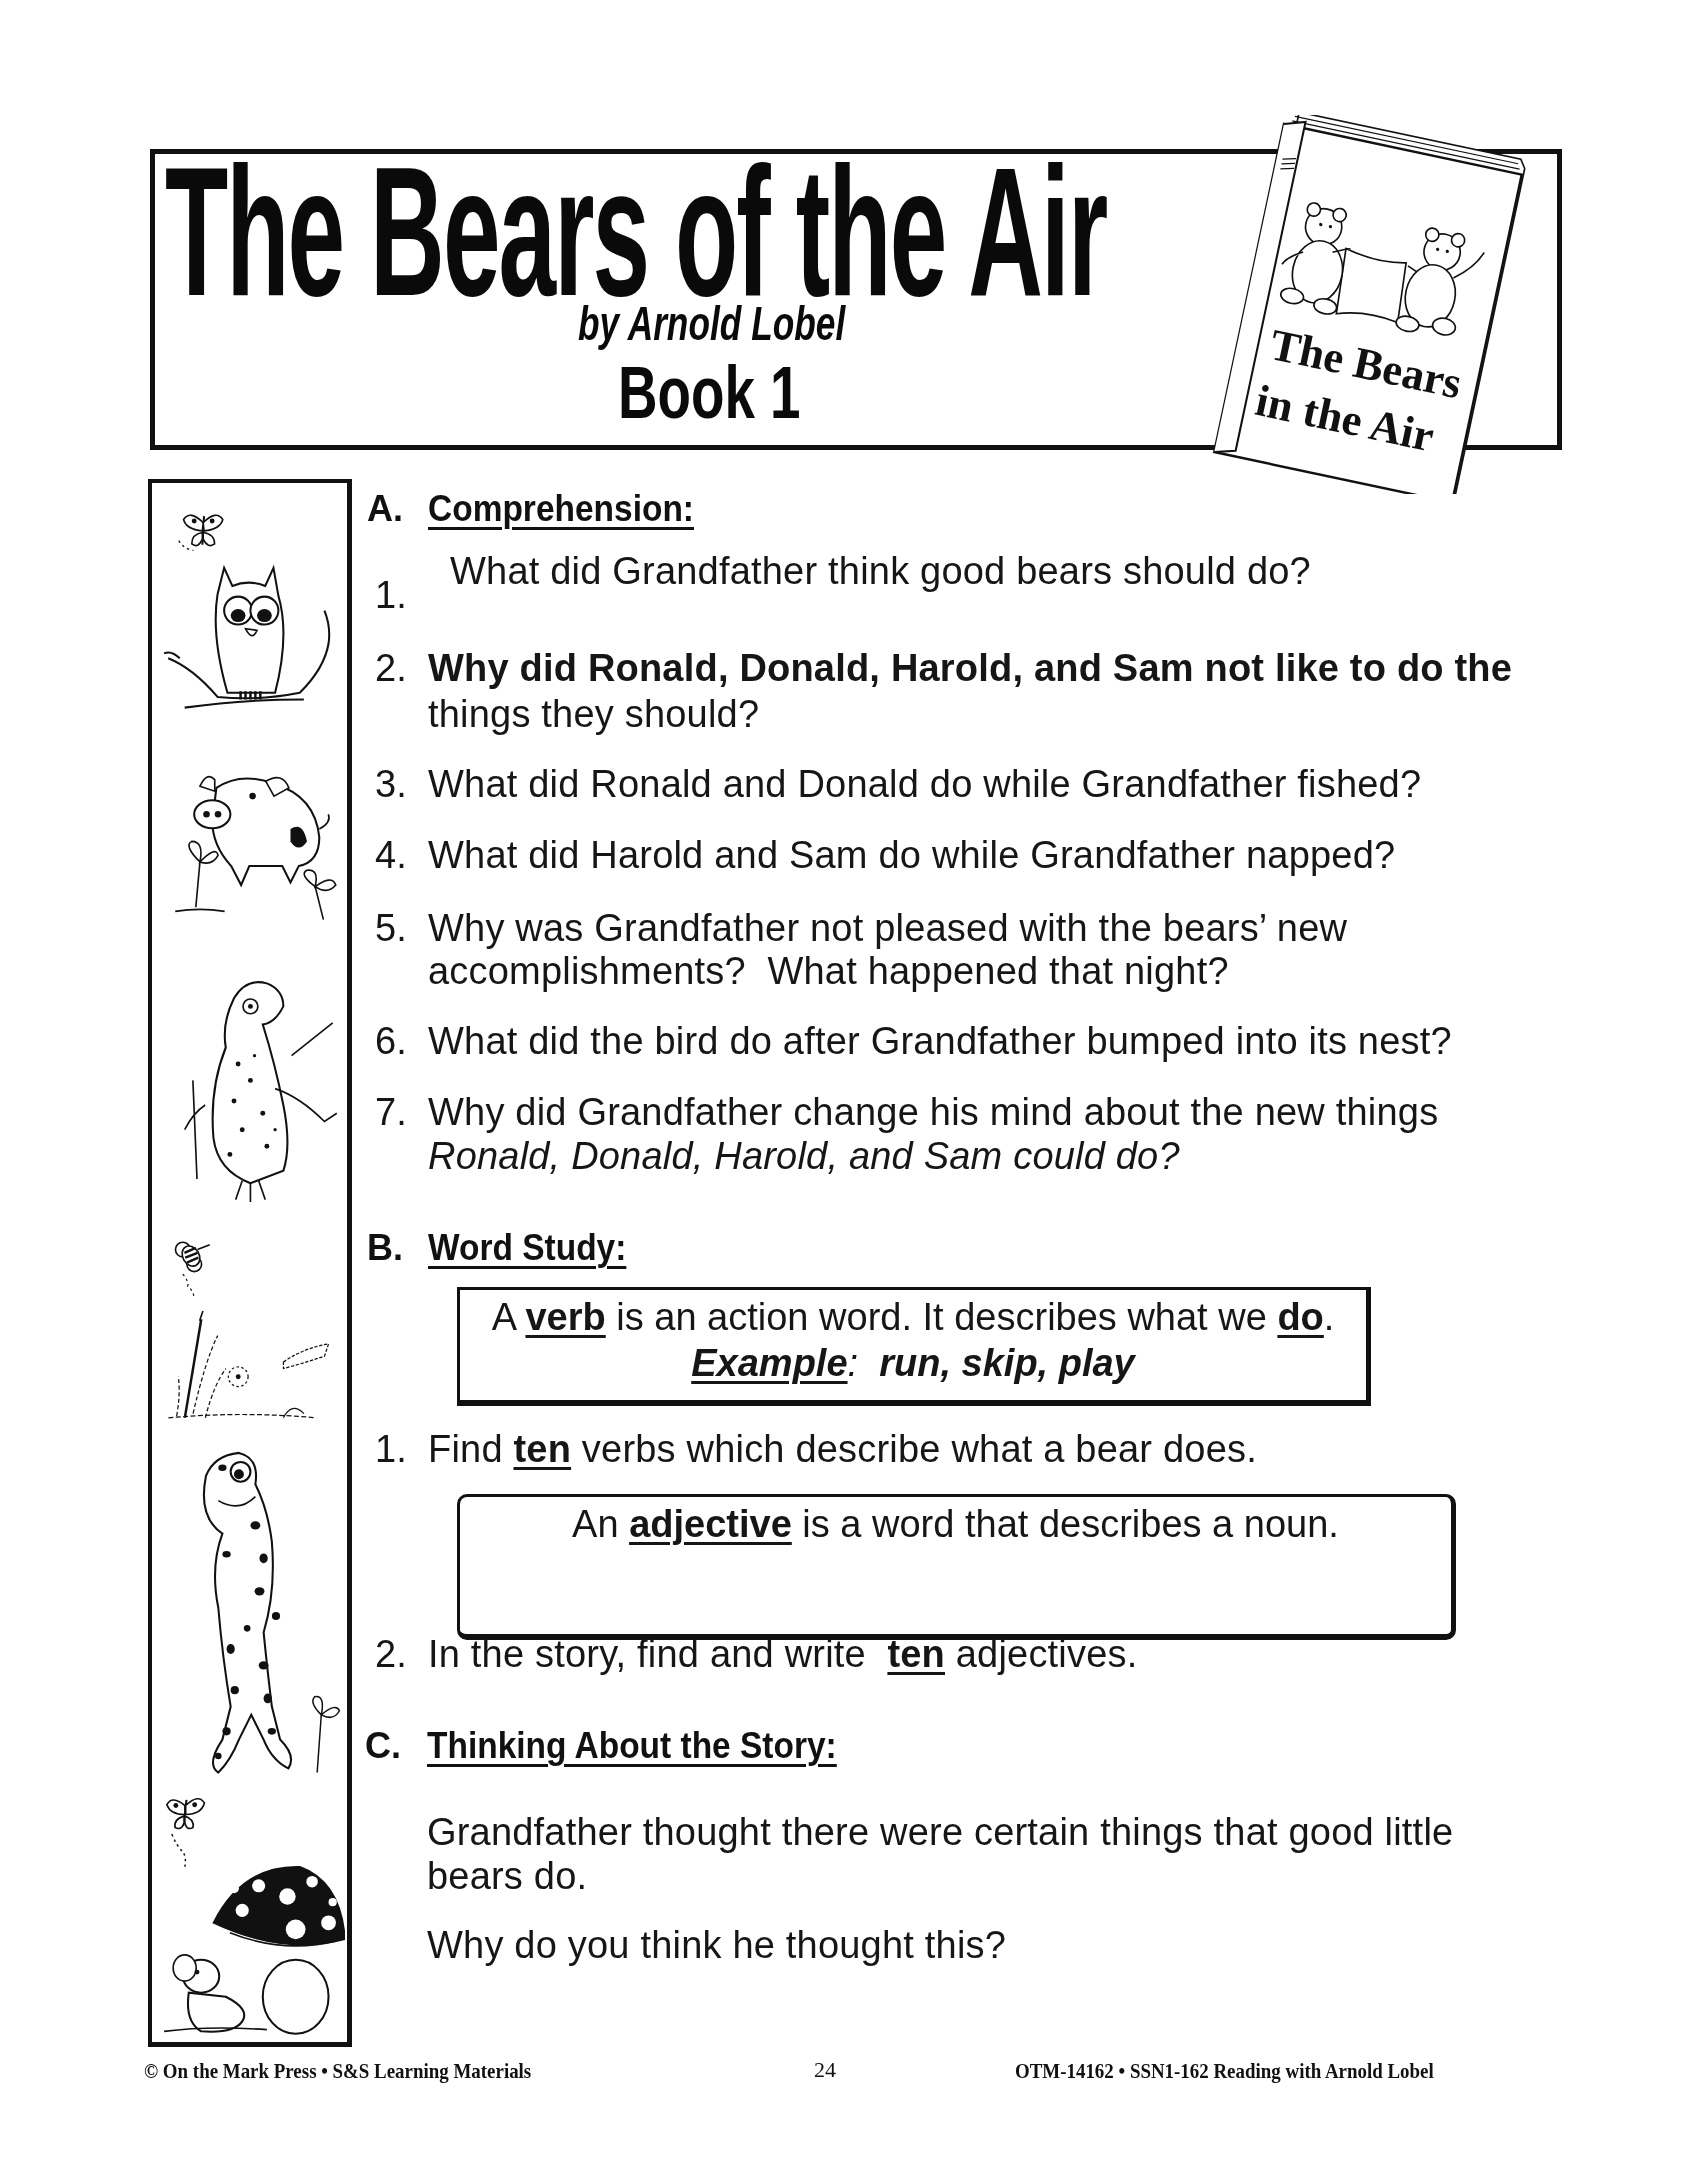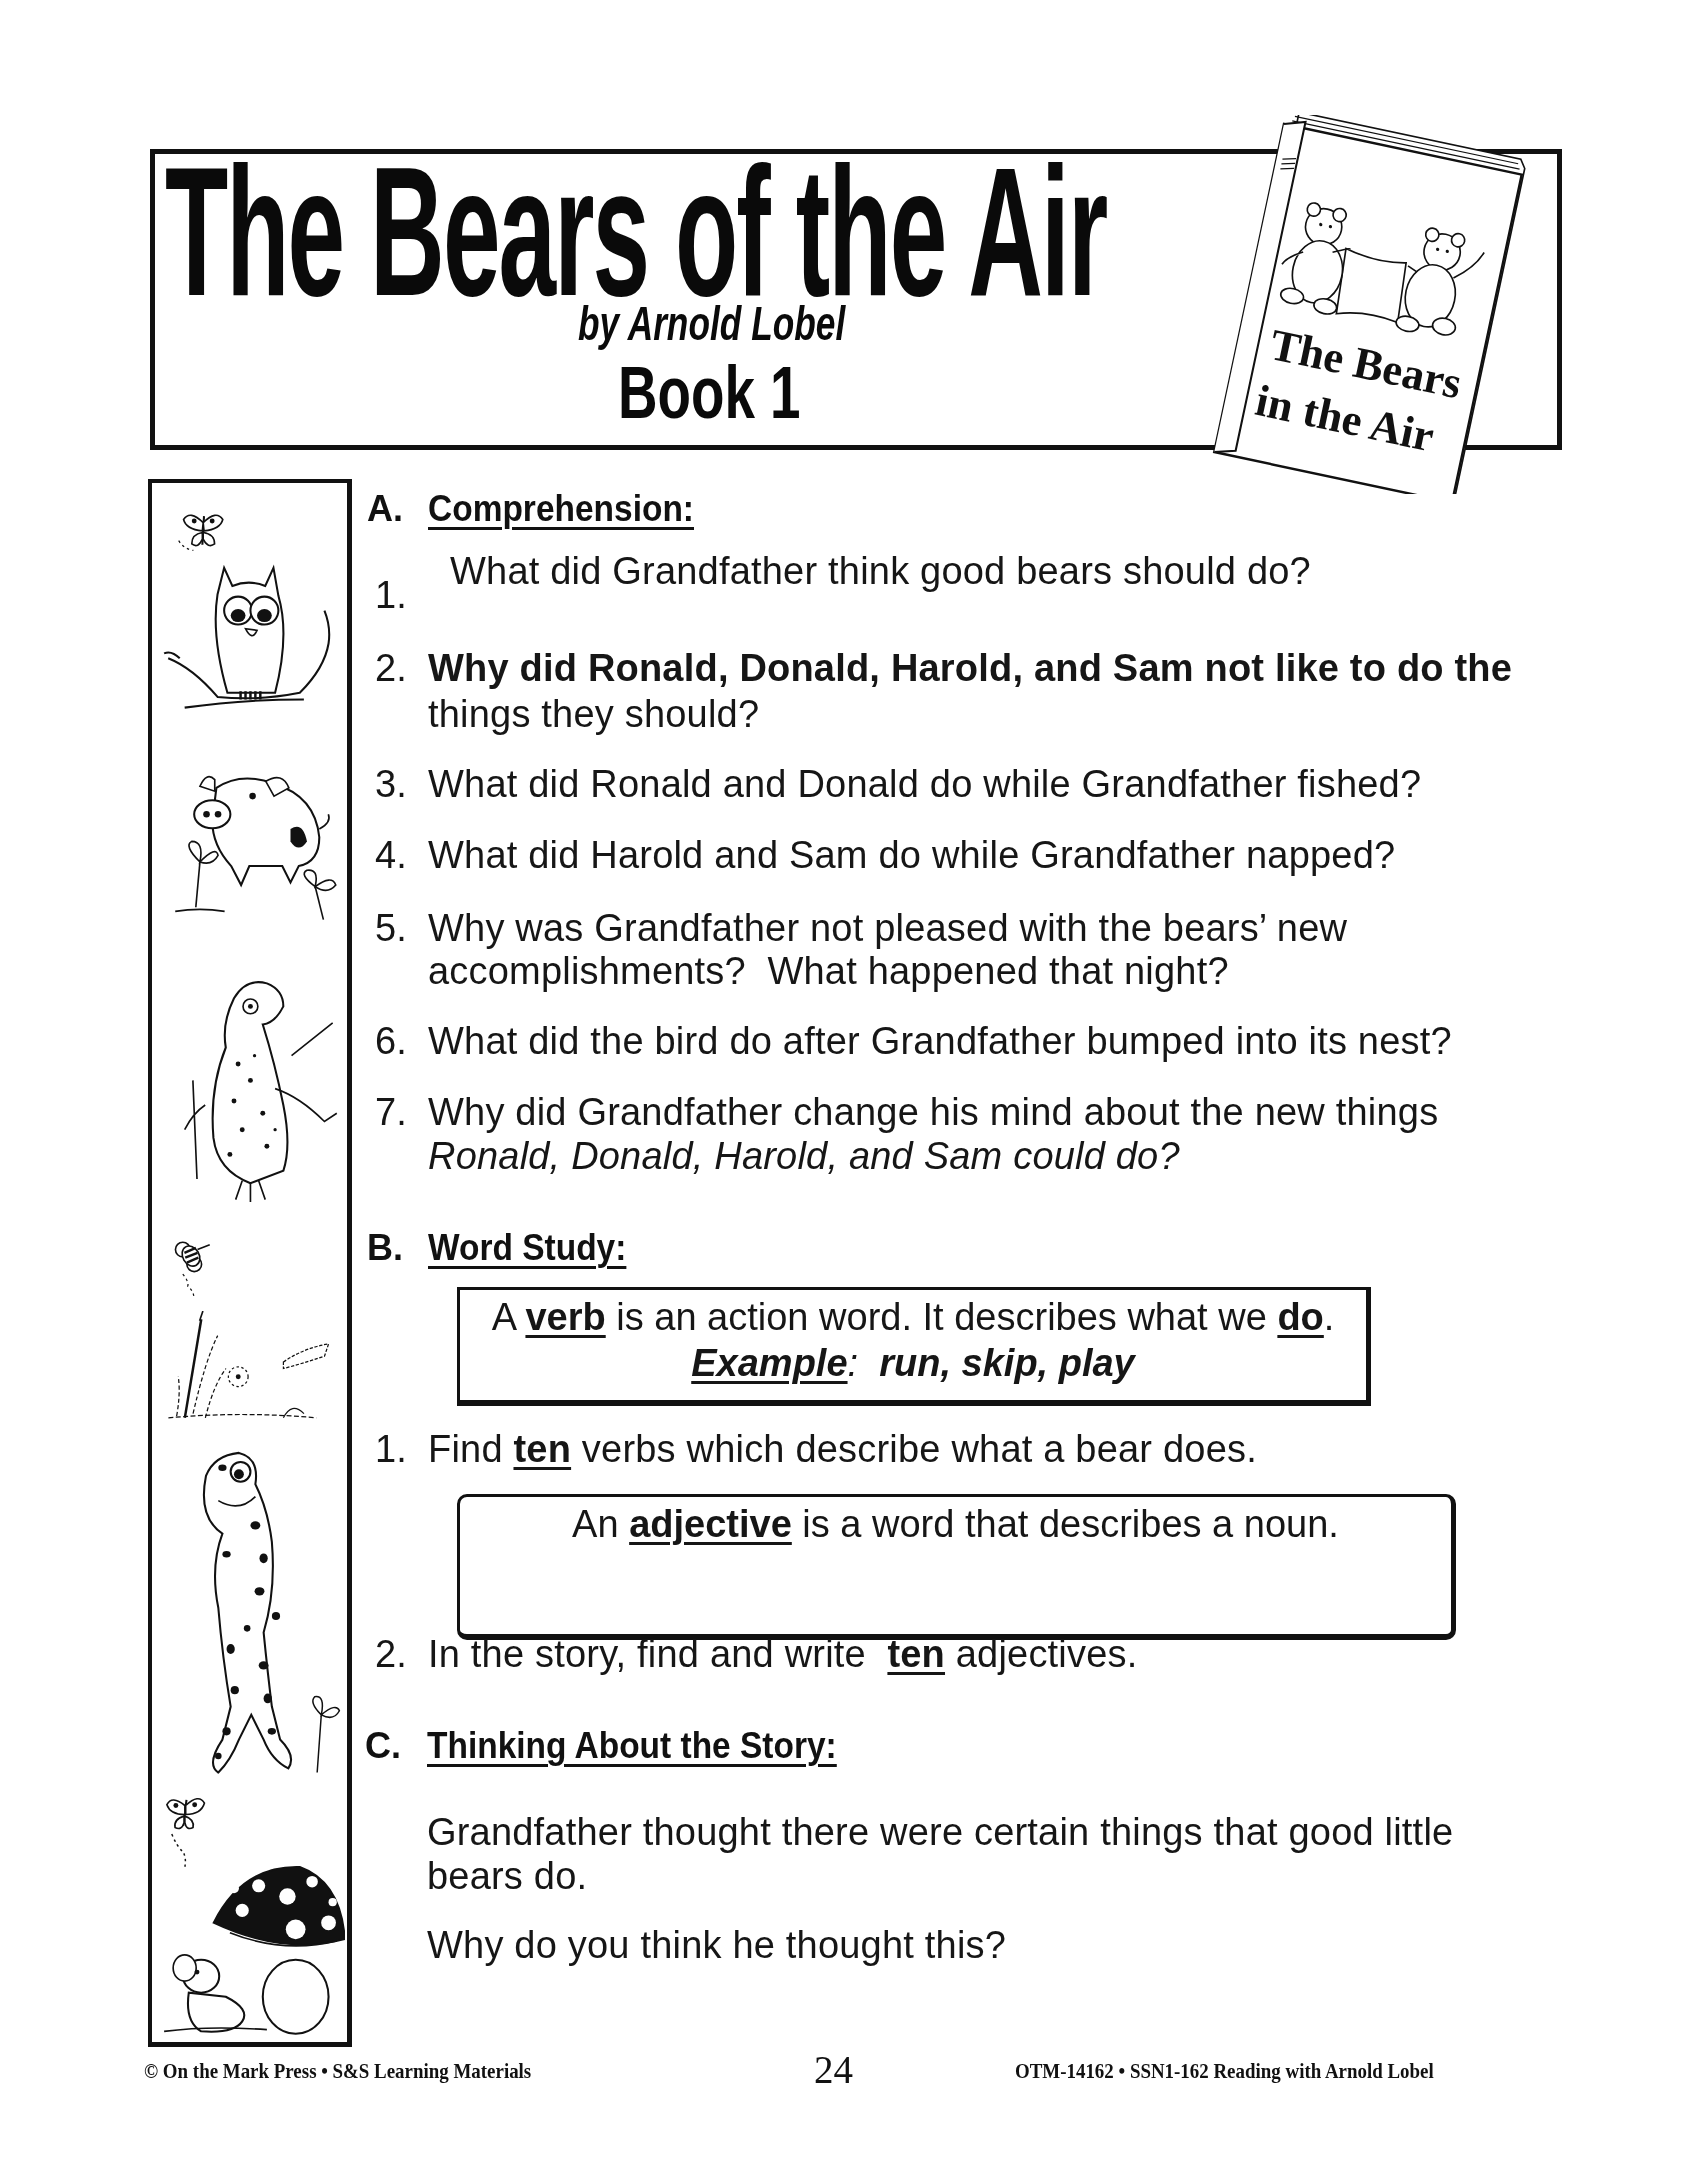--- a/index.html
+++ b/index.html
@@ -24,21 +24,21 @@
   
   #sidebar { left: 148px; top: 479px; width: 204px; height: 1568px; border: 4.1px solid #111; border-right-width: 5px; border-bottom-width: 5.8px; box-sizing: border-box; background: #fff; }
   .orn { position: absolute; }
 
   
   .def-box { position: absolute; border: 3.3px solid #111; border-right-width: 5.8px; border-bottom-width: 6.6px; box-sizing: border-box; background: #fff; }
   .def-line { position: absolute; left: 0; right: 0; text-align: center; white-space: nowrap; font-family: "Liberation Sans", sans-serif; font-size: 38px; line-height: 38px; color: #161616; }
 
   
   .footer { position: absolute; white-space: nowrap; font-family: "Liberation Serif", serif; font-weight: bold; font-size: 22px; line-height: 25px; color: #111; }
-  #footer-page { font-weight: normal; font-size: 39px; line-height: 30px; }
+  #footer-page { font-weight: normal; font-size: 22px; line-height: 30px; }
 </style>
 </head>
 <body>
 
 <div id="title-box" class="abs"></div>
 <div id="title-text" class="abs">The Bears of the Air</div>
 <div id="byline" class="abs">by Arnold Lobel</div>
 <div id="book-num" class="abs">Book 1</div>
 
 <div id="book-illustration" class="abs">

